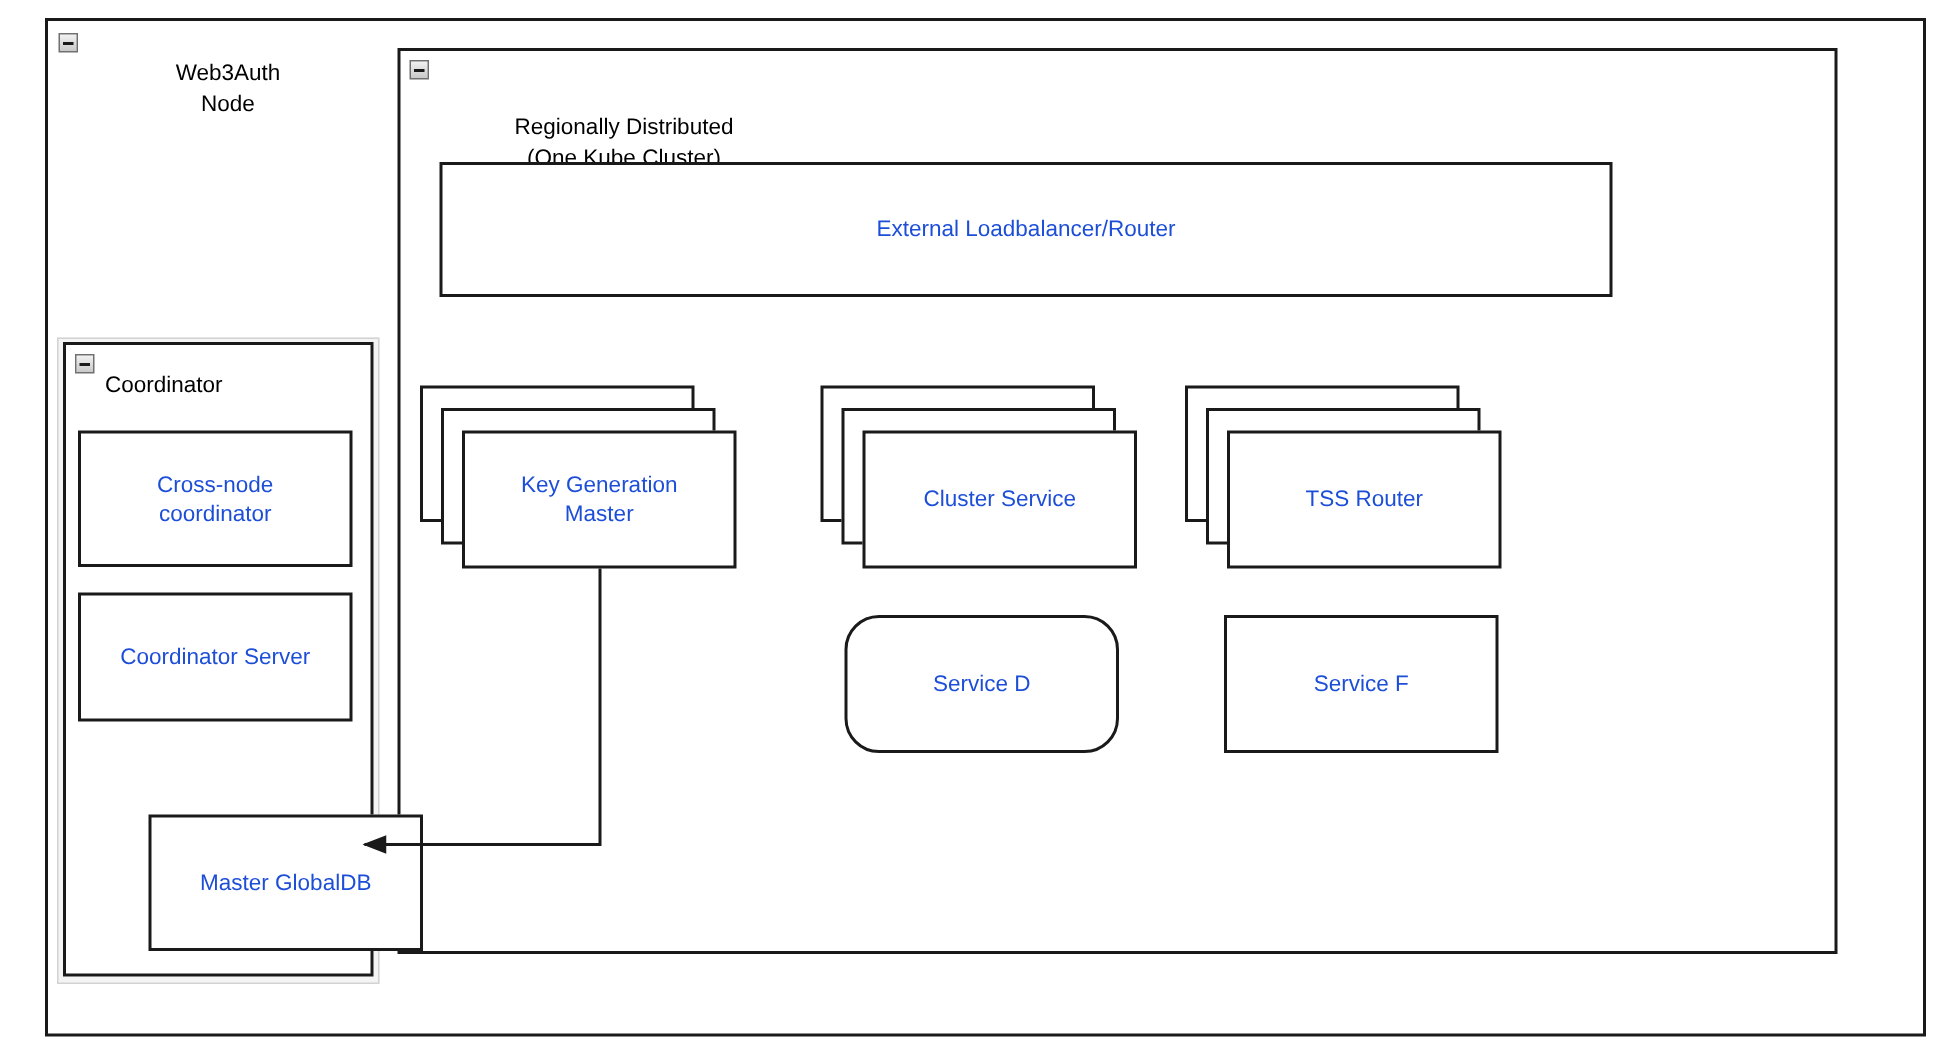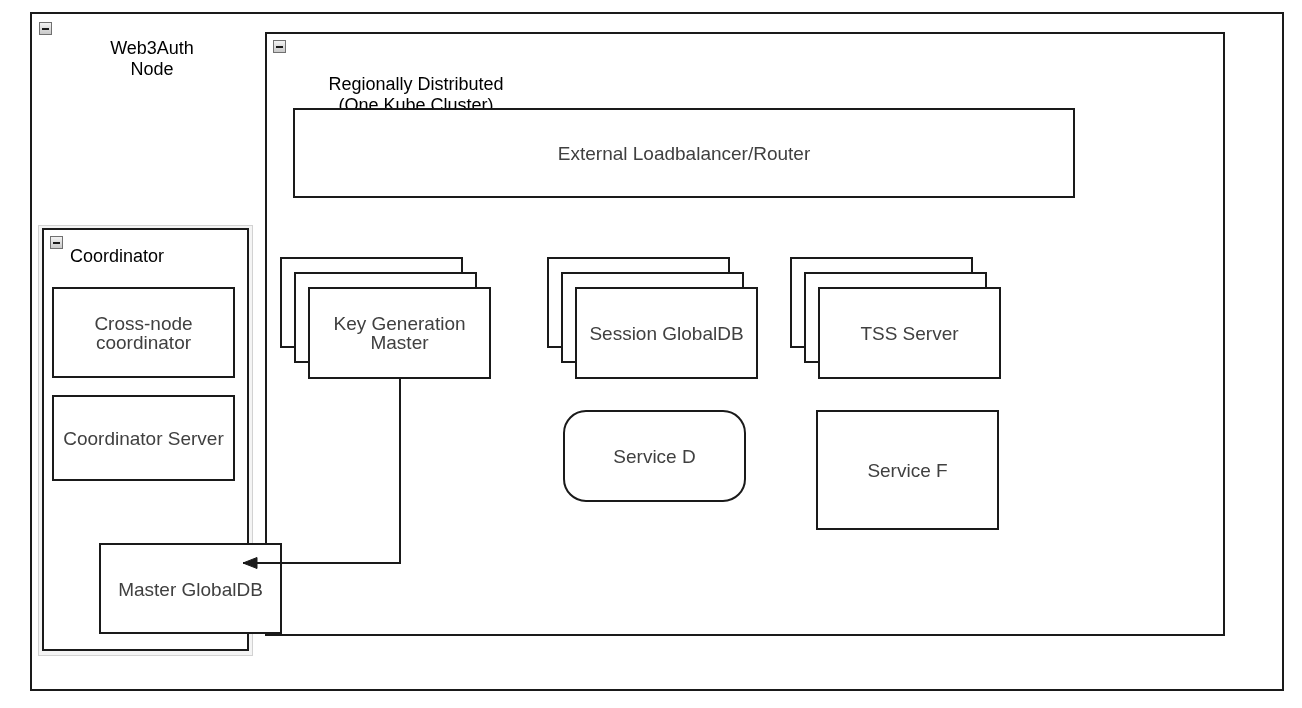--- a/index.html
+++ b/index.html
@@ -32,29 +32,29 @@
     border: 2px solid #1a1a1a;
     box-sizing: border-box;
   }
   .label-center {
     position: absolute;
     left: 0;
     right: 0;
     top: 50%;
     transform: translateY(-50%);
     text-align: center;
-    font-size: 19px;
-    color: #404040;
+    font-size: 15px;
+    color: #1d4ed8;
     line-height: 19px;
     white-space: pre-line;
     pointer-events: none;
   }
   .container-title {
     position: absolute;
-    font-size: 18px;
+    font-size: 15px;
     color: #000000;
     line-height: 21px;
     white-space: pre-line;
     text-align: center;
   }
 
   
   .collapse-icon {
     position: absolute;
     width: 13px;
@@ -179,33 +179,33 @@
   <div class="stack-back" style="left:280px; top:257px; width:183px; height:91px;"></div>
   <div class="stack-back" style="left:294px; top:272px; width:183px; height:91px;"></div>
   <div class="box" style="left:308px; top:287px; width:183px; height:92px;">
     <div class="label-center">Key Generation
 Master</div>
   </div>
 
   <div class="stack-back" style="left:547px; top:257px; width:183px; height:91px;"></div>
   <div class="stack-back" style="left:561px; top:272px; width:183px; height:91px;"></div>
   <div class="box" style="left:575px; top:287px; width:183px; height:92px;">
-    <div class="label-center">Session GlobalDB</div>
+    <div class="label-center">Cluster Service</div>
   </div>
 
   <div class="stack-back" style="left:790px; top:257px; width:183px; height:91px;"></div>
   <div class="stack-back" style="left:804px; top:272px; width:183px; height:91px;"></div>
   <div class="box" style="left:818px; top:287px; width:183px; height:92px;">
-    <div class="label-center">TSS Server</div>
+    <div class="label-center">TSS Router</div>
   </div>
 
   <div class="box" style="left:563px; top:410px; width:183px; height:92px;border-radius:23px;">
     <div class="label-center">Service D</div>
   </div>
-  <div class="box" style="left:816px; top:410px; width:183px; height:120px;">
+  <div class="box" style="left:816px; top:410px; width:183px; height:92px;">
     <div class="label-center">Service F</div>
   </div>
 
   <svg id="connector-svg" viewBox="0 0 1302 708">
     <g>
       <path d="M 400 379 L 400 563 L 243 563" fill="none" stroke="#1a1a1a" stroke-width="2"></path>
       <polygon points="243,563 257,557.5 257,568.5" fill="#1a1a1a" stroke="#1a1a1a" stroke-width="1"></polygon>
     </g>
   </svg>
 

